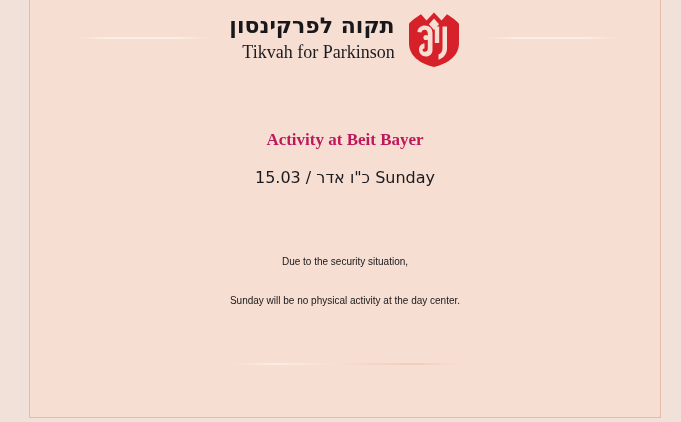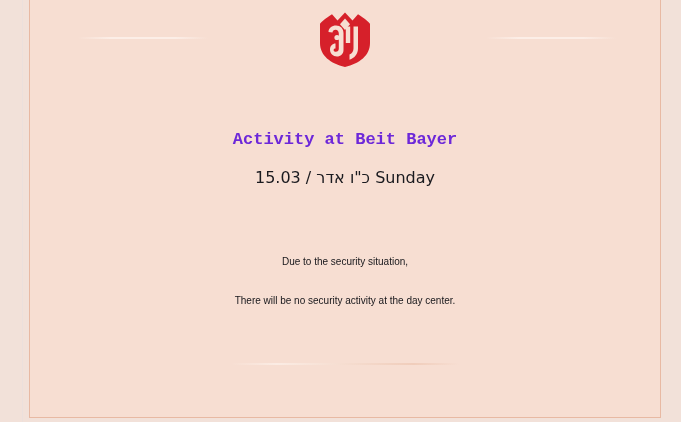--- a/index.html
+++ b/index.html
@@ -116,24 +116,24 @@
   
   .notice {
     position: absolute;
     left: 0;
     right: 0;
     top: 128px;
     text-align: center;
   }
 
   .notice-title {
-    font-family: Liberation Mono, monospace;
+    font-family: Liberation Serif, serif;
     font-size: 17px;
     font-weight: 700;
-    color: #6d28d9;
+    color: #be185d;
     line-height: 24px;
     margin: 0;
   }
 
   .notice-date {
     font-family: "DejaVu Sans", sans-serif;
     font-size: 16px;
     font-weight: 400;
     color: #1a1a1f;
     line-height: 24px;
@@ -179,20 +179,24 @@
 
   <div class="card">
 
     <div class="header">
 
       <div class="rule rule-left"></div>
       <div class="rule rule-right"></div>
 
       <div class="brand">
 
+        <div class="brand-text">
+          <div class="brand-he">תקוה לפרקינסון</div>
+          <div class="brand-en">Tikvah for Parkinson</div>
+        </div>
 
         <div class="logo-mark">
           <svg width="54" height="58" viewBox="0 0 54 58" aria-hidden="true">
 
             <path d="M27 2.5 L34.5 10.5 L40 4.2 C46.5 8.5 50.5 11.5 52 13.8
                      L52 33 C52 45.5 41.5 53.5 27 57 C12.5 53.5 2 45.5 2 33
                      L2 13.8 C3.5 11.5 7.5 8.5 14 4.2 L19.5 10.5 Z" fill="#d6202a"></path>
 
             <path d="M27 8.5 L32 14.2 L27 20 L22 14.2 Z" fill="#f7ded2"></path>
 
@@ -214,19 +218,19 @@
       </div>
     </div>
 
     <div class="notice">
       <h1 class="notice-title">Activity at Beit Bayer</h1>
       <p class="notice-date">Sunday כ"ו אדר / 15.03</p>
     </div>
 
     <div class="notice-body">
       <p class="notice-line">Due to the security situation,</p>
-      <p class="notice-line">There will be no security activity at the day center.</p>
+      <p class="notice-line">Sunday will be no physical activity at the day center.</p>
     </div>
 
     <div class="footer-rule"></div>
 
   </div>
 </div>
 
 </body></html>

